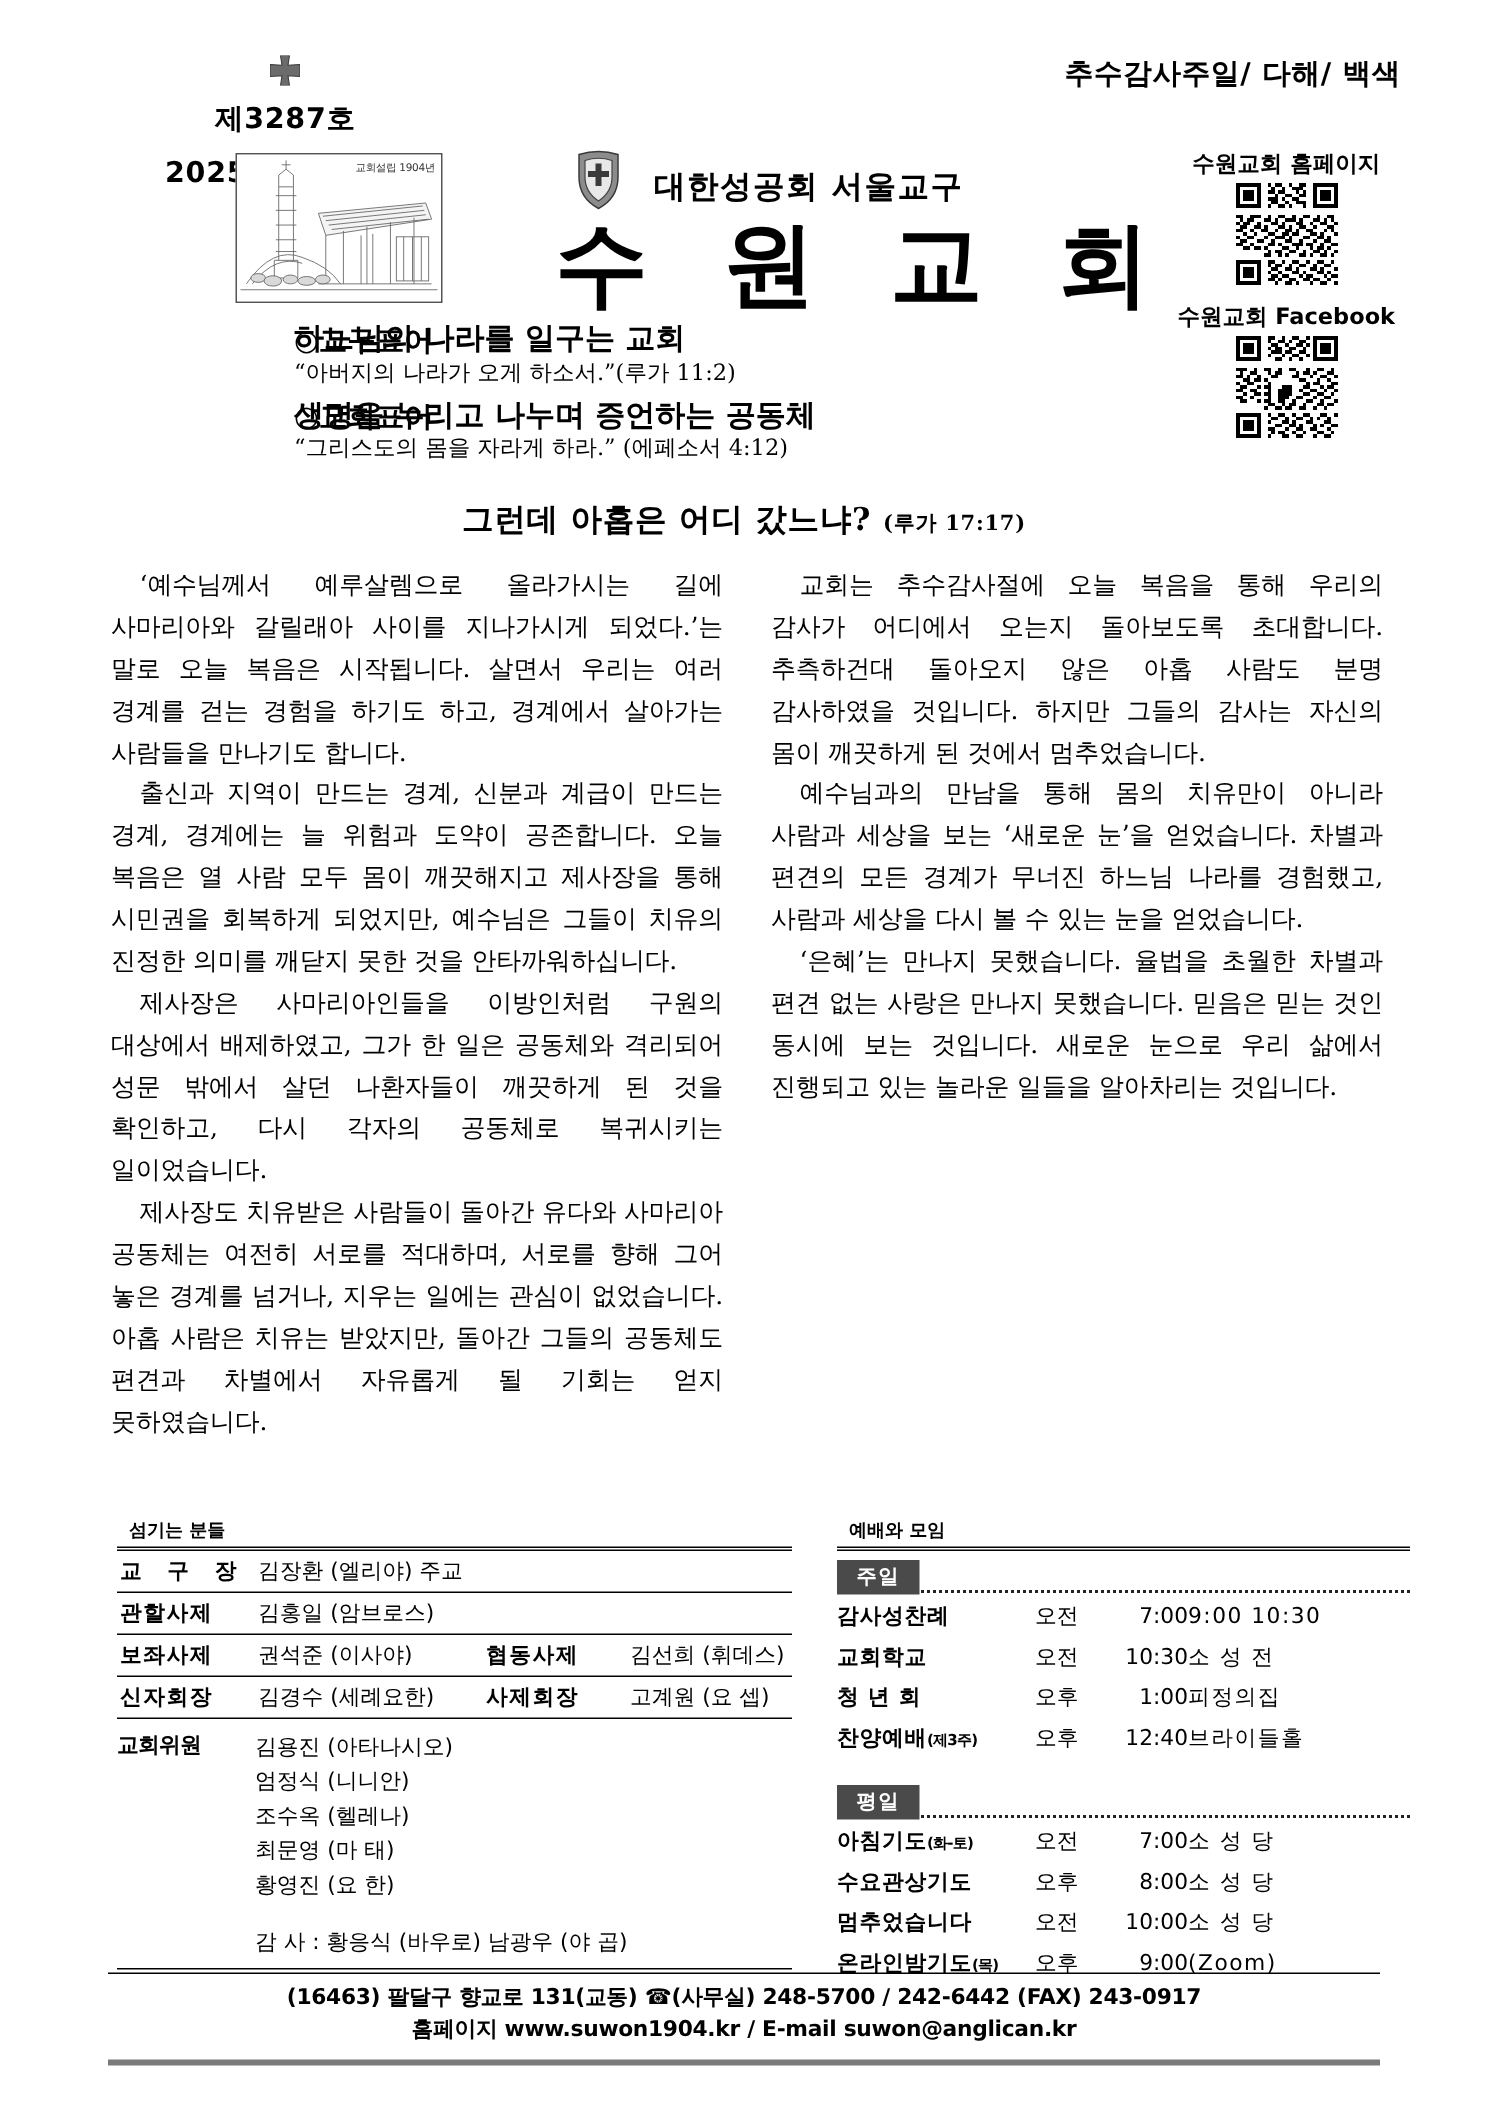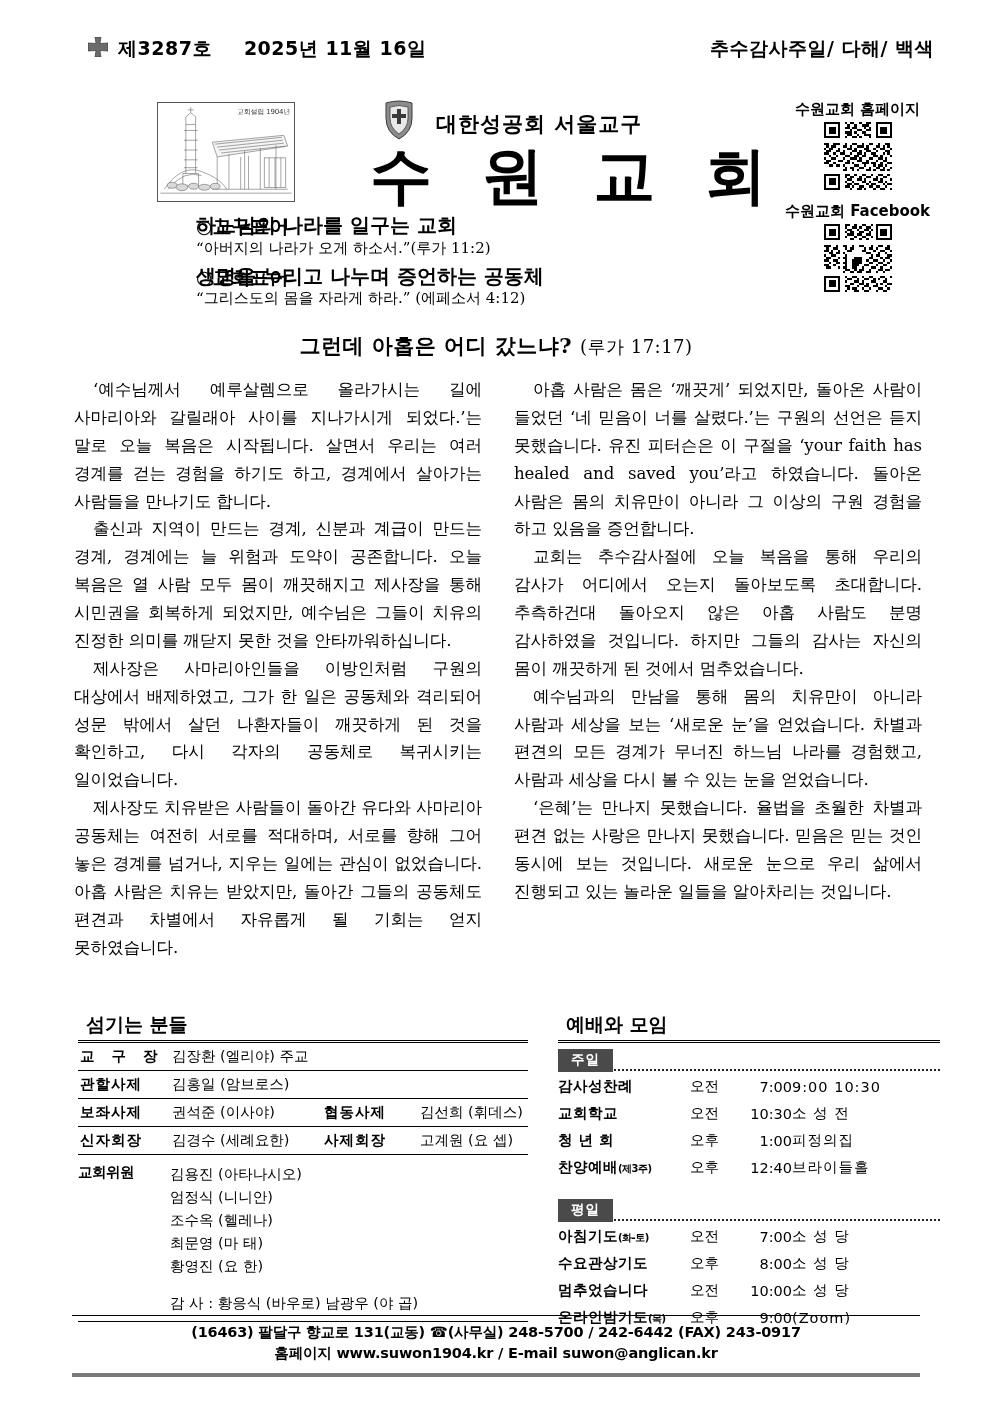--- a/index.html
+++ b/index.html
@@ -16,22 +16,22 @@
 
   .page { position: relative; width: 992px; height: 1403px; padding: 0; }
 
   
   .topline {
     position: absolute; top: 36px; left: 0; width: 992px;
     display: flex; align-items: center;
   }
   .topline-left {
     position: absolute; left: 88px; top: 0;
-    display: flex; align-items: flex-start; gap: 10px;
-    font-weight: bold; font-size: 19px; letter-spacing: 0.5px;
+    display: flex; align-items: center; gap: 10px;
+    font-weight: bold; font-size: 19px; letter-spacing: 0.5px; flex-direction: column;
   }
   .maltese {
     width: 20px; height: 20px; display: inline-block; position: relative; top: 1px;
   }
   .issue-no { font-weight: bold; font-size: 19px; }
   .issue-date { font-weight: bold; font-size: 19px; margin-left: 22px; }
   .topline-right {
     position: absolute; right: 58px; top: 0;
     font-weight: bold; font-size: 19px; letter-spacing: 0.5px;
   }
@@ -85,21 +85,21 @@
     font-size: 15px; line-height: 1.2; margin-top: 1px;
     font-family: "DejaVu Serif", "Liberation Serif", serif;
   }
 
   
   .sermon-title {
     position: absolute; top: 332px; left: 0; width: 992px; text-align: center;
     font-size: 21px; font-weight: bold; letter-spacing: 0.5px;
     font-family: "DejaVu Serif", "Liberation Serif", serif;
   }
-  .sermon-title .ref { font-size: 18px; font-weight: normal; }
+  .sermon-title .ref { font-size: 14px; font-weight: bold; }
 
   
   .article {
     position: absolute; top: 376px; left: 74px;
     width: 848px; height: 630px;
     display: flex; gap: 32px;
   }
   .col { width: 408px; }
   .col p {
     margin: 0;
@@ -113,21 +113,21 @@
     letter-spacing: -0.1px;
   }
 
   
   .bottom { position: absolute; top: 1012px; left: 0; width: 992px; }
 
   .bot-left { position: absolute; left: 78px; top: 0; width: 450px; }
   .bot-right { position: absolute; left: 558px; top: 0; width: 382px; }
 
   .sec-head {
-    font-size: 19px; font-weight: bold; letter-spacing: 0px;
+    font-size: 12px; font-weight: bold; letter-spacing: 0px;
     padding-left: 8px; margin-bottom: 2px;
     font-family: "DejaVu Sans", sans-serif;
   }
 
   table.staff { width: 100%; border-collapse: collapse; }
   table.staff td {
     font-size: 14.5px; padding: 4px 2px; vertical-align: top;
     font-family: "DejaVu Sans", sans-serif;
   }
   table.staff tr.rowline td { border-bottom: 1px solid #000; }
@@ -627,21 +627,20 @@
   </div>
 
   <div class="article">
     <div class="col">
       <p>‘예수님께서 예루살렘으로 올라가시는 길에 사마리아와 갈릴래아 사이를 지나가시게 되었다.’는 말로 오늘 복음은 시작됩니다. 살면서 우리는 여러 경계를 걷는 경험을 하기도 하고, 경계에서 살아가는 사람들을 만나기도 합니다.</p>
       <p>출신과 지역이 만드는 경계, 신분과 계급이 만드는 경계, 경계에는 늘 위험과 도약이 공존합니다. 오늘 복음은 열 사람 모두 몸이 깨끗해지고 제사장을 통해 시민권을 회복하게 되었지만, 예수님은 그들이 치유의 진정한 의미를 깨닫지 못한 것을 안타까워하십니다.</p>
       <p>제사장은 사마리아인들을 이방인처럼 구원의 대상에서 배제하였고, 그가 한 일은 공동체와 격리되어 성문 밖에서 살던 나환자들이 깨끗하게 된 것을 확인하고, 다시 각자의 공동체로 복귀시키는 일이었습니다.</p>
       <p>제사장도 치유받은 사람들이 돌아간 유다와 사마리아 공동체는 여전히 서로를 적대하며, 서로를 향해 그어 놓은 경계를 넘거나, 지우는 일에는 관심이 없었습니다. 아홉 사람은 치유는 받았지만, 돌아간 그들의 공동체도 편견과 차별에서 자유롭게 될 기회는 얻지 못하였습니다.</p>
     </div>
     <div class="col">
-      <p>아홉 사람은 몸은 ‘깨끗게’ 되었지만, 돌아온 사람이 들었던 ‘네 믿음이 너를 살렸다.’는 구원의 선언은 듣지 못했습니다. 유진 피터슨은 이 구절을 ‘your faith has healed and saved you’라고 하였습니다. 돌아온 사람은 몸의 치유만이 아니라 그 이상의 구원 경험을 하고 있음을 증언합니다.</p>
       <p>교회는 추수감사절에 오늘 복음을 통해 우리의 감사가 어디에서 오는지 돌아보도록 초대합니다. 추측하건대 돌아오지 않은 아홉 사람도 분명 감사하였을 것입니다. 하지만 그들의 감사는 자신의 몸이 깨끗하게 된 것에서 멈추었습니다.</p>
       <p>예수님과의 만남을 통해 몸의 치유만이 아니라 사람과 세상을 보는 ‘새로운 눈’을 얻었습니다. 차별과 편견의 모든 경계가 무너진 하느님 나라를 경험했고, 사람과 세상을 다시 볼 수 있는 눈을 얻었습니다.</p>
       <p>‘은혜’는 만나지 못했습니다. 율법을 초월한 차별과 편견 없는 사랑은 만나지 못했습니다. 믿음은 믿는 것인 동시에 보는 것입니다. 새로운 눈으로 우리 삶에서 진행되고 있는 놀라운 일들을 알아차리는 것입니다.</p>
     </div>
   </div>
 
   <div class="bottom">
 
     <div class="bot-left">
       <div class="sec-head">섬기는 분들</div>

